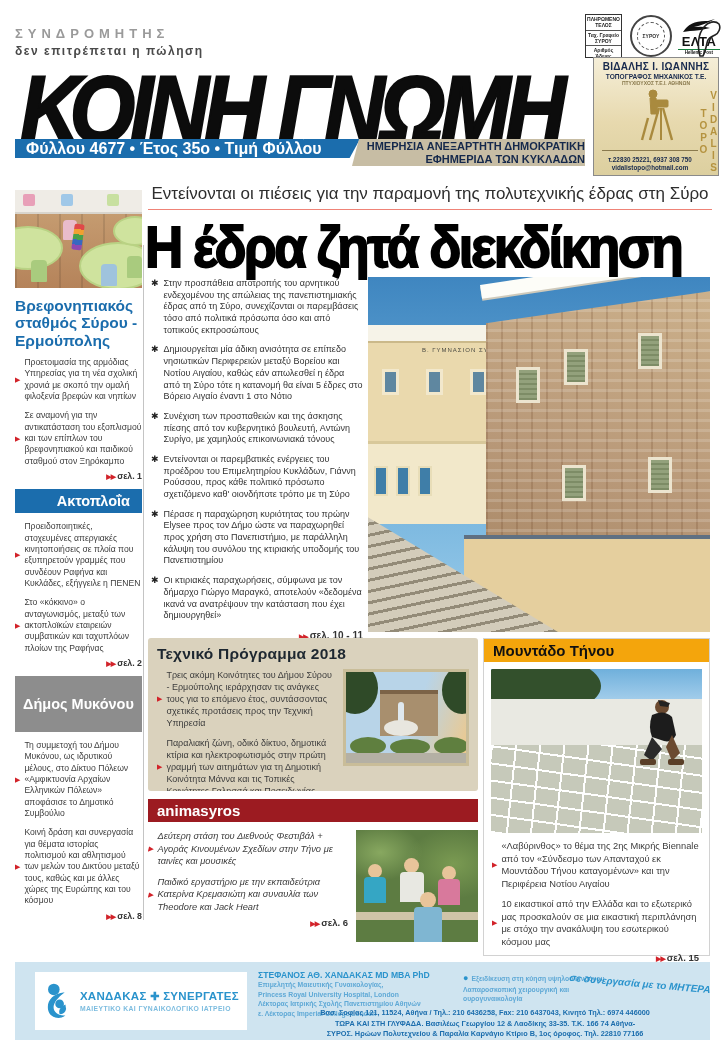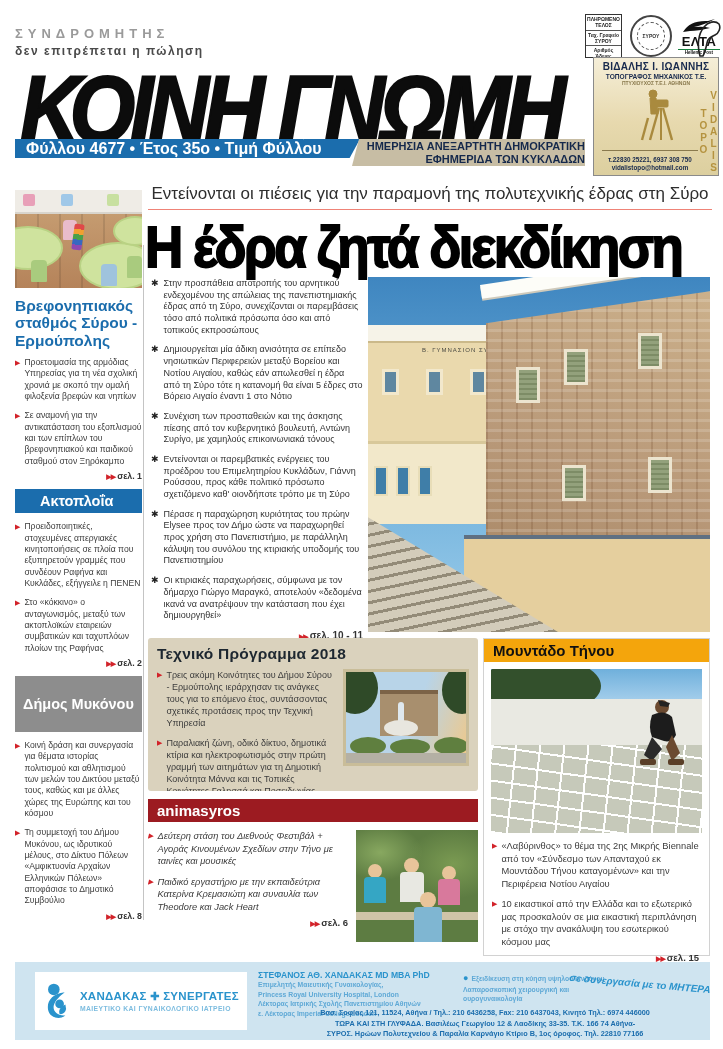--- a/index.html
+++ b/index.html
@@ -48,26 +48,26 @@
   .nursery-photo { width:127px; height:98px; position:relative; overflow:hidden; background:#b5835a; }
   .np-floor { position:absolute; inset:0; background:repeating-linear-gradient(90deg, rgba(0,0,0,.10) 0 2px, transparent 2px 22px), linear-gradient(180deg,#caa377 0%,#b5835a 100%); }
   .np-shelf { position:absolute; left:0; top:0; right:0; height:24px; background:#efece6; border-bottom:2px solid #d8d4cc; }
   .np-box { position:absolute; top:4px; width:12px; height:12px; border-radius:2px; }
   .np-table { position:absolute; border-radius:50%; background:#cfe39e; border:2px solid #b9d284; }
   .np-chair { position:absolute; border-radius:4px 4px 1px 1px; }
   .np-toy { position:absolute; left:58px; top:34px; width:10px; height:26px; background:linear-gradient(180deg,#e04848 0 20%,#f0a030 20% 40%,#48a048 40% 60%,#3868c0 60% 80%,#9048b0 80% 100%); transform:rotate(8deg); border-radius:2px; }
 
   .sec-title-blue { color:#1b6dad; font-weight:bold; font-size:15.5px; line-height:1.12; margin-top:9px; }
   .lc-bullets { margin-top:8px; }
-  .bullet { display:flex; gap:4px; margin-bottom:8px; color:#3c3c3c; }
+  .bullet { display:flex; gap:4px; margin-bottom:8px; color:#3c3c3c;align-items:center; }
   .leftcol .bullet { font-size:8.6px; line-height:1.32; }
   .bullet .arr { color:#d2232a; font-size:7px; line-height:1.7; flex:0 0 auto; }
   .pref { text-align:right; font-weight:bold; color:#333; font-size:8.8px; margin:-4px 0 8px 0; }
   .pref .pa { color:#d2232a; font-size:7px; letter-spacing:-1px; margin-right:2px; }
-  .hdr-blue { background:#1b6dad; color:#fff; font-weight:bold; font-size:14.5px; padding:4px 25px; margin:2px 0 8px 0; }
+  .hdr-blue { background:#1b6dad; color:#fff; font-weight:bold; font-size:14.5px; padding:4px 12px; margin:2px 0 8px 0;text-align:right; }
   .hdr-gray { background:#8d8d8d; color:#fff; font-weight:bold; font-size:14.5px; padding:20px 8px; margin:2px 0 0 0; }
 
   
   .centercol { left:151px; top:278px; width:212px; }
   .sbullet { display:flex; gap:5px; margin-bottom:8px; font-size:9px; line-height:1.3; color:#333; }
   .sbullet .star { color:#222; font-size:9px; flex:0 0 auto; }
   .centercol .pref { font-size:10px; margin-top:2px; }
 
   
   .main-photo { left:368px; top:277px; width:342px; height:355px; overflow:hidden; background:linear-gradient(180deg,#3f86c0 0%,#6fb0dc 55%,#9ccdea 100%); }
@@ -238,25 +238,25 @@
           <span class="arr">▶</span>
           <span class="txt">Στο «κόκκινο» ο ανταγωνισμός, μεταξύ των ακτοπλοϊκών εταιρειών συμβατικών και ταχυπλόων πλοίων της Ραφήνας</span>
         </div>
       <div class="pref"><span class="pa">▶▶</span><span>σελ. 2</span></div>
     </div>
 
     <div class="hdr-gray">Δήμος Μυκόνου</div>
     <div class="lc-bullets">
       <div class="bullet">
           <span class="arr">▶</span>
+          <span class="txt">Τη συμμετοχή του Δήμου Μυκόνου, ως ιδρυτικού μέλους, στο Δίκτυο Πόλεων «Αμφικτυονία Αρχαίων Ελληνικών Πόλεων» αποφάσισε το Δημοτικό Συμβούλιο</span>
+        </div>
+      <div class="bullet">
+          <span class="arr">▶</span>
           <span class="txt">Κοινή δράση και συνεργασία για θέματα ιστορίας πολιτισμού και αθλητισμού των μελών του Δικτύου μεταξύ τους, καθώς και με άλλες χώρες της Ευρώπης και του κόσμου</span>
-        </div>
-      <div class="bullet">
-          <span class="arr">▶</span>
-          <span class="txt">Τη συμμετοχή του Δήμου Μυκόνου, ως ιδρυτικού μέλους, στο Δίκτυο Πόλεων «Αμφικτυονία Αρχαίων Ελληνικών Πόλεων» αποφάσισε το Δημοτικό Συμβούλιο</span>
         </div>
       <div class="pref"><span class="pa">▶▶</span><span>σελ. 8</span></div>
     </div>
   </div>
 
   <div class="abs centercol">
     <div class="sbullet">
         <span class="star">✱</span>
         <span>Στην προσπάθεια αποτροπής του αρνητικού ενδεχομένου της απώλειας της πανεπιστημιακής έδρας από τη Σύρο, συνεχίζονται οι παρεμβάσεις τόσο από πολιτικά πρόσωπα όσο και από τοπικούς εκπροσώπους</span>
       </div>

